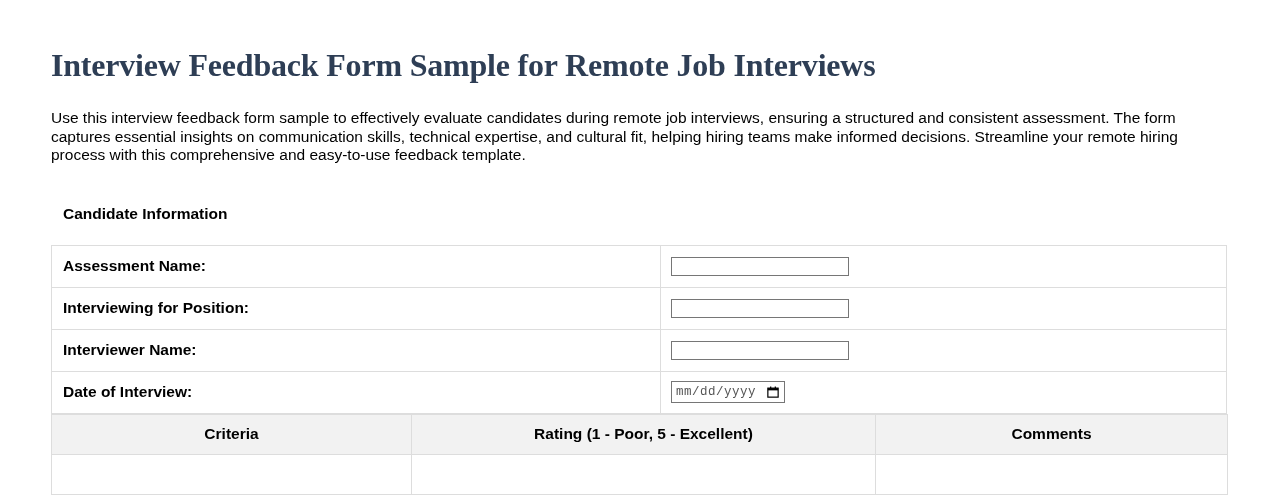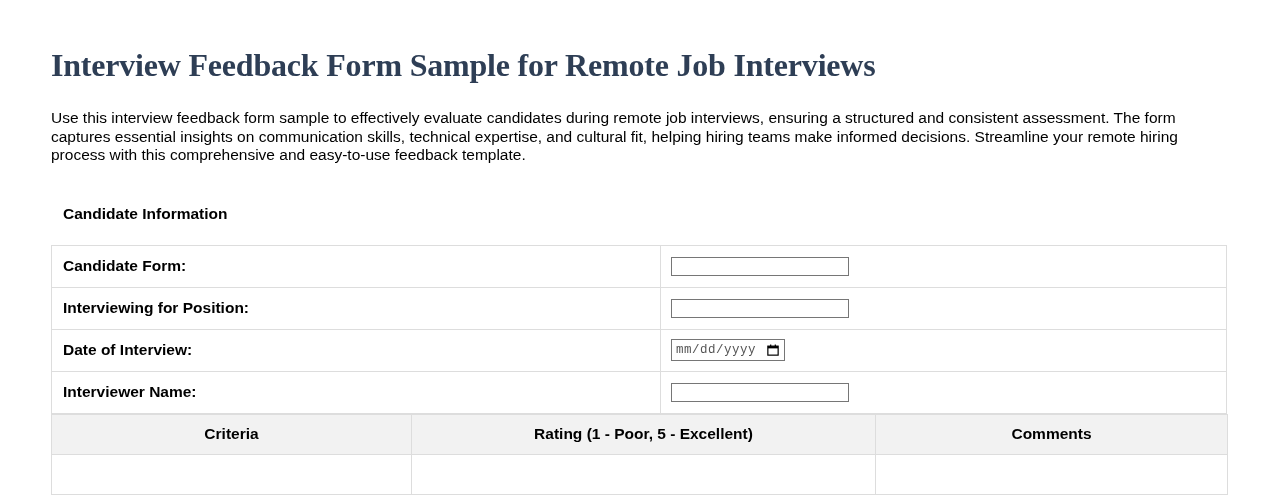--- a/index.html
+++ b/index.html
@@ -135,49 +135,49 @@
 
   <p class="intro">
     <span>Use this </span><b>interview feedback form</b><span> sample to effectively evaluate candidates during remote job interviews, ensuring a structured and consistent assessment. The form captures essential insights on communication skills, technical expertise, and cultural fit, helping hiring teams make informed decisions. Streamline your remote hiring process with this comprehensive and easy-to-use feedback template.</span>
   </p>
 
   <h2 class="section-heading">Candidate Information</h2>
 
   <table class="info-table">
     <tbody>
       <tr>
-        <td class="label-cell">Candidate Form:</td>
+        <td class="label-cell">Assessment Name:</td>
         <td class="field-cell">
           <input class="text-input" type="text" placeholder="" style="">
         </td>
       </tr>
       <tr>
         <td class="label-cell">Interviewing for Position:</td>
+        <td class="field-cell">
+          <input class="text-input" type="text" placeholder="" style="">
+        </td>
+      </tr>
+      <tr>
+        <td class="label-cell">Interviewer Name:</td>
         <td class="field-cell">
           <input class="text-input" type="text" placeholder="" style="">
         </td>
       </tr>
       <tr>
         <td class="label-cell">Date of Interview:</td>
         <td class="field-cell">
           <span class="date-input">
             <span class="date-text">mm/dd/yyyy</span>
             <svg class="cal-icon" viewBox="0 0 14 14">
               <rect x="1" y="2.5" width="12" height="10.5" fill="none" stroke="#000000" stroke-width="1.4"></rect>
               <rect x="1" y="2.5" width="12" height="2.6" fill="#000000"></rect>
               <rect x="3.6" y="0.6" width="1.4" height="2.6" fill="#000000"></rect>
               <rect x="9" y="0.6" width="1.4" height="2.6" fill="#000000"></rect>
             </svg>
           </span>
-        </td>
-      </tr>
-      <tr>
-        <td class="label-cell">Interviewer Name:</td>
-        <td class="field-cell">
-          <input class="text-input" type="text" placeholder="" style="">
         </td>
       </tr>
     </tbody>
   </table>
 
 
   <table class="criteria-table">
     <thead>
       <tr>
         <th class="col-criteria">Criteria</th>

